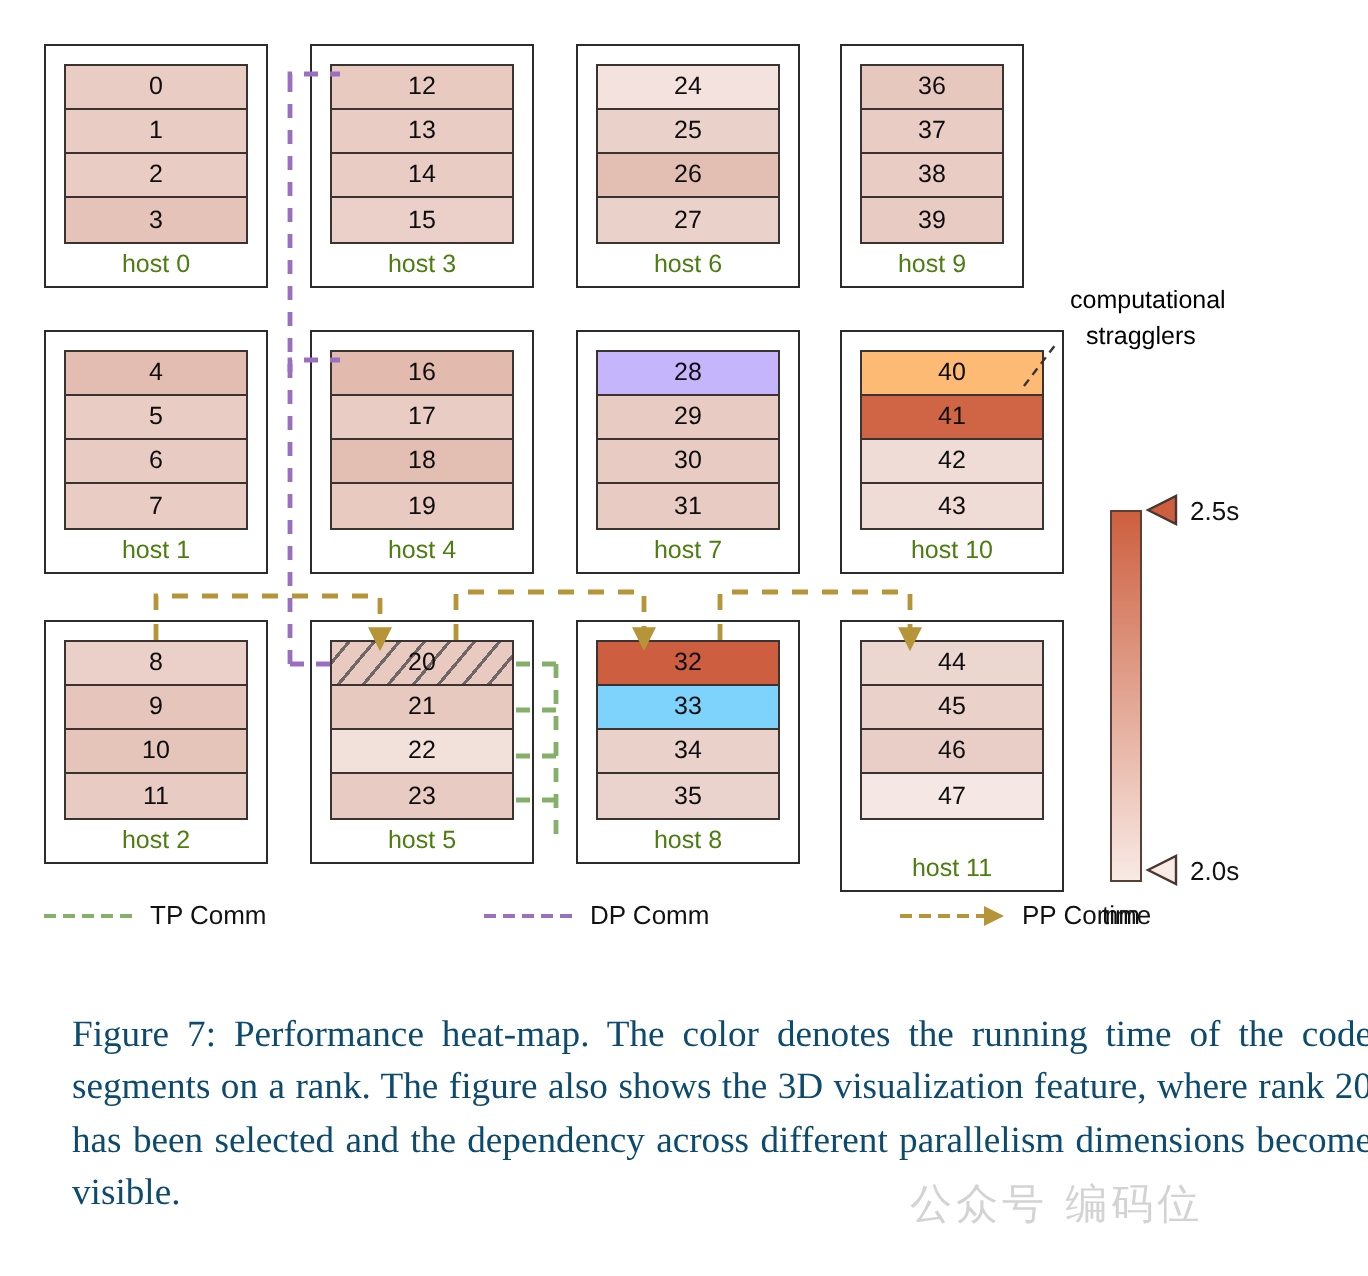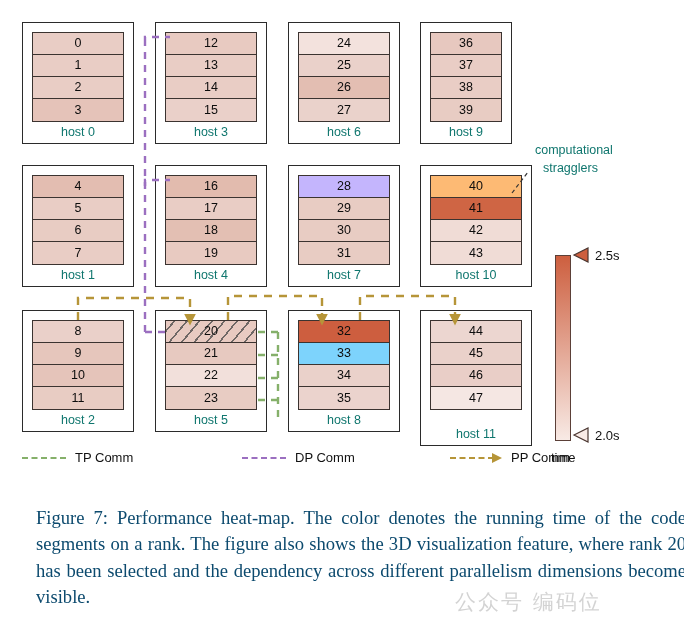--- a/index.html
+++ b/index.html
@@ -42,31 +42,31 @@
     background-image: repeating-linear-gradient(
       -50deg,
       rgba(0,0,0,0) 0px, rgba(0,0,0,0) 8px,
       rgba(70,70,70,0.75) 8px, rgba(70,70,70,0.75) 9.6px);
   }
   .host-label {
     position: absolute;
     left: 0; right: 0; bottom: 4px;
     text-align: center;
     font-size: 12.5px;
-    color: #0f766e;
+    color: #4d7c0f;
   }
 
   
   .ov { position: absolute; left: 0; top: 0; width: 684px; height: 495px; pointer-events: none; }
 
   
   .annot {
     position: absolute;
     font-size: 12.5px;
-    color: #0f766e;
+    color: #000000;
     white-space: nowrap;
     line-height: 1.25;
   }
 
   
   .cbar-wrap { position: absolute; }
   .cbar {
     position: absolute;
     width: 16px;
     border: 1.2px solid #5b4038;

